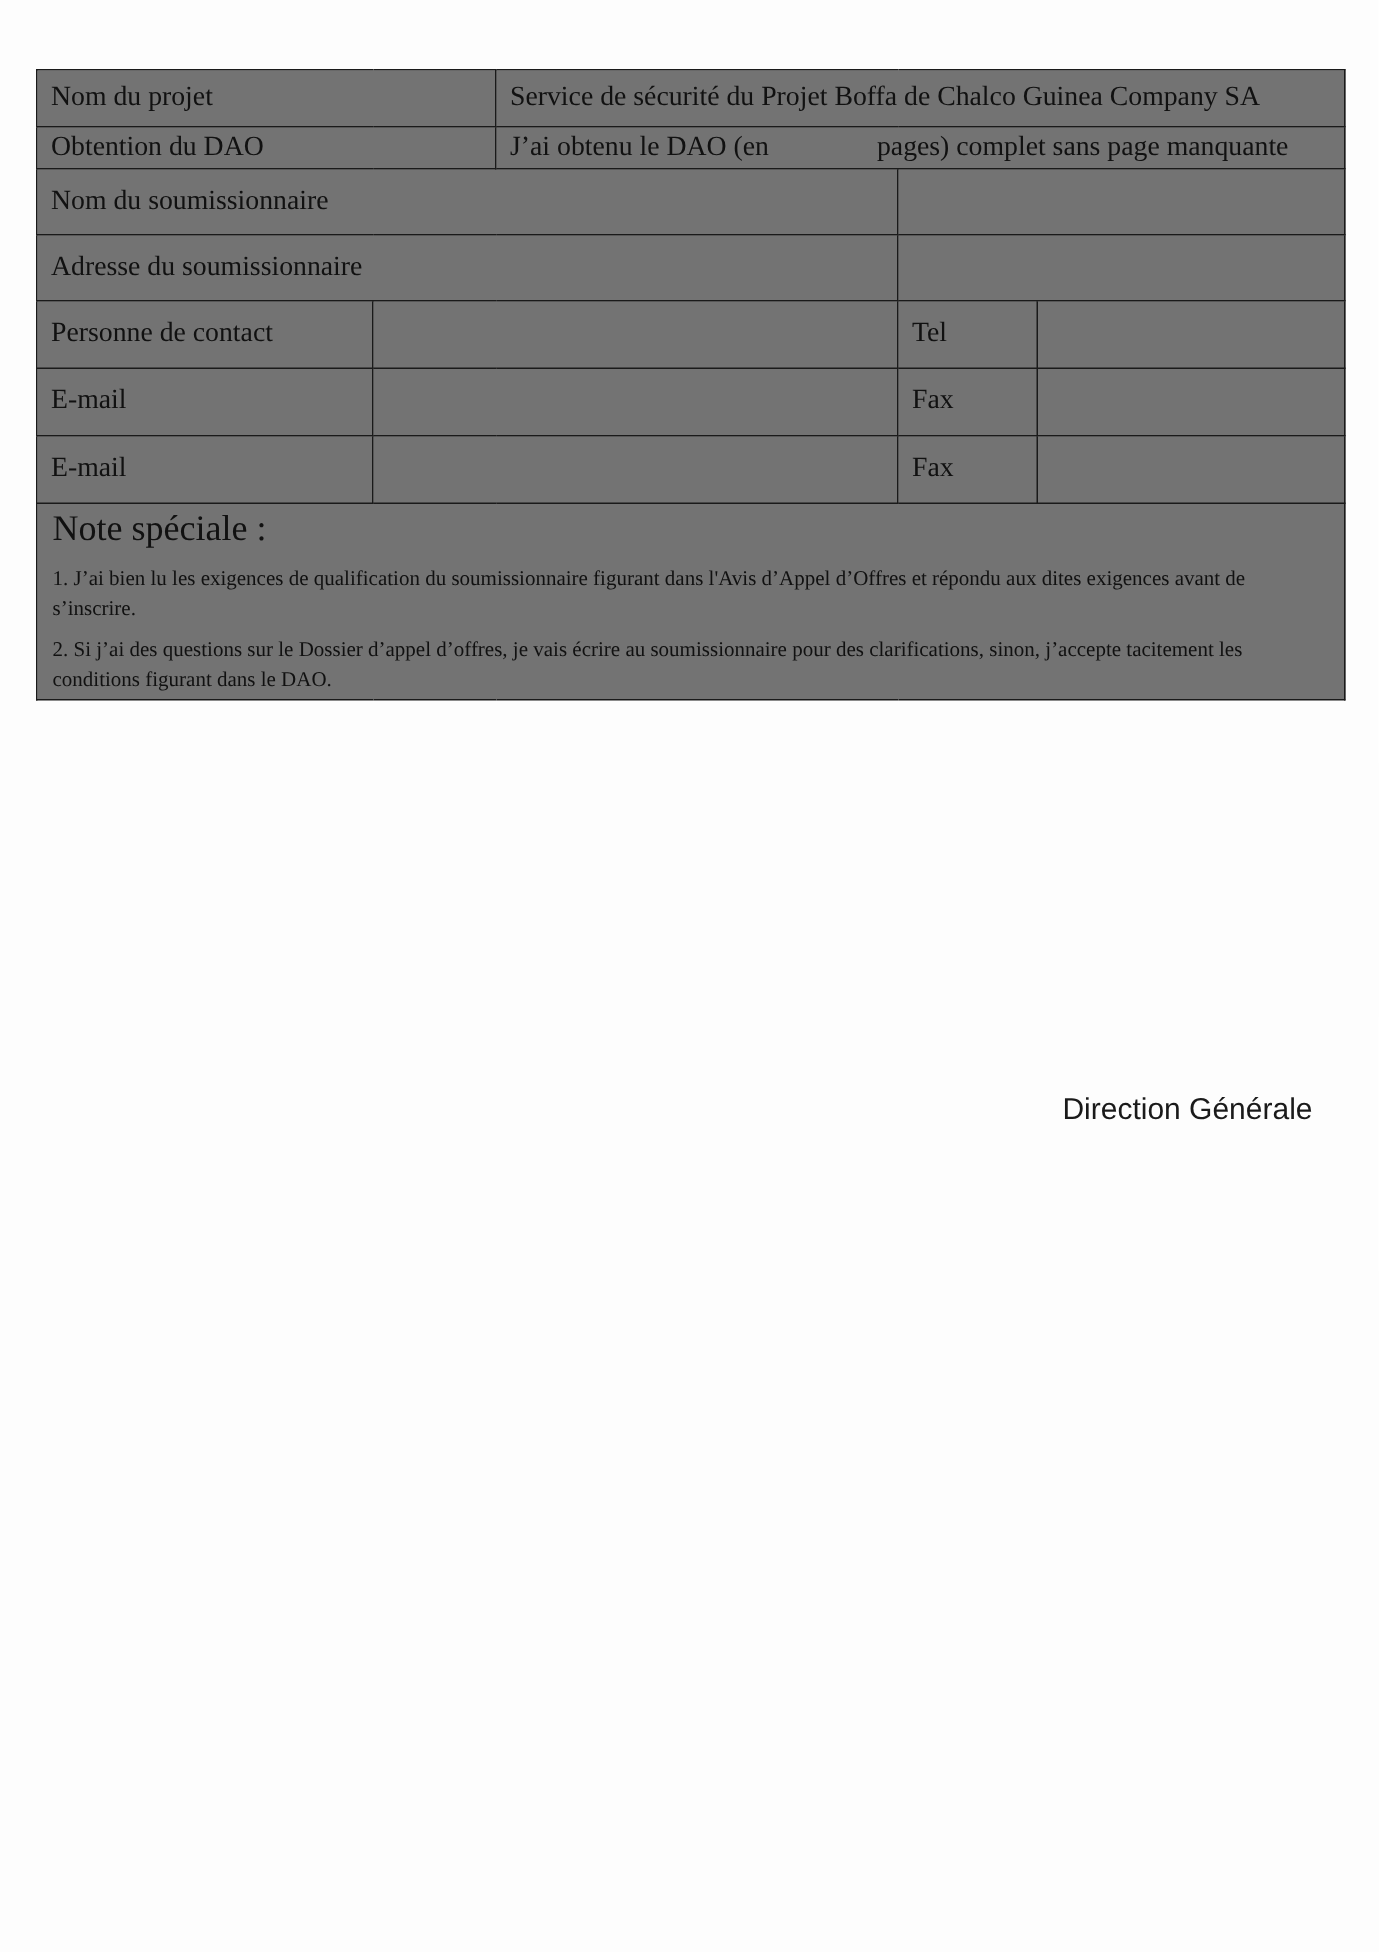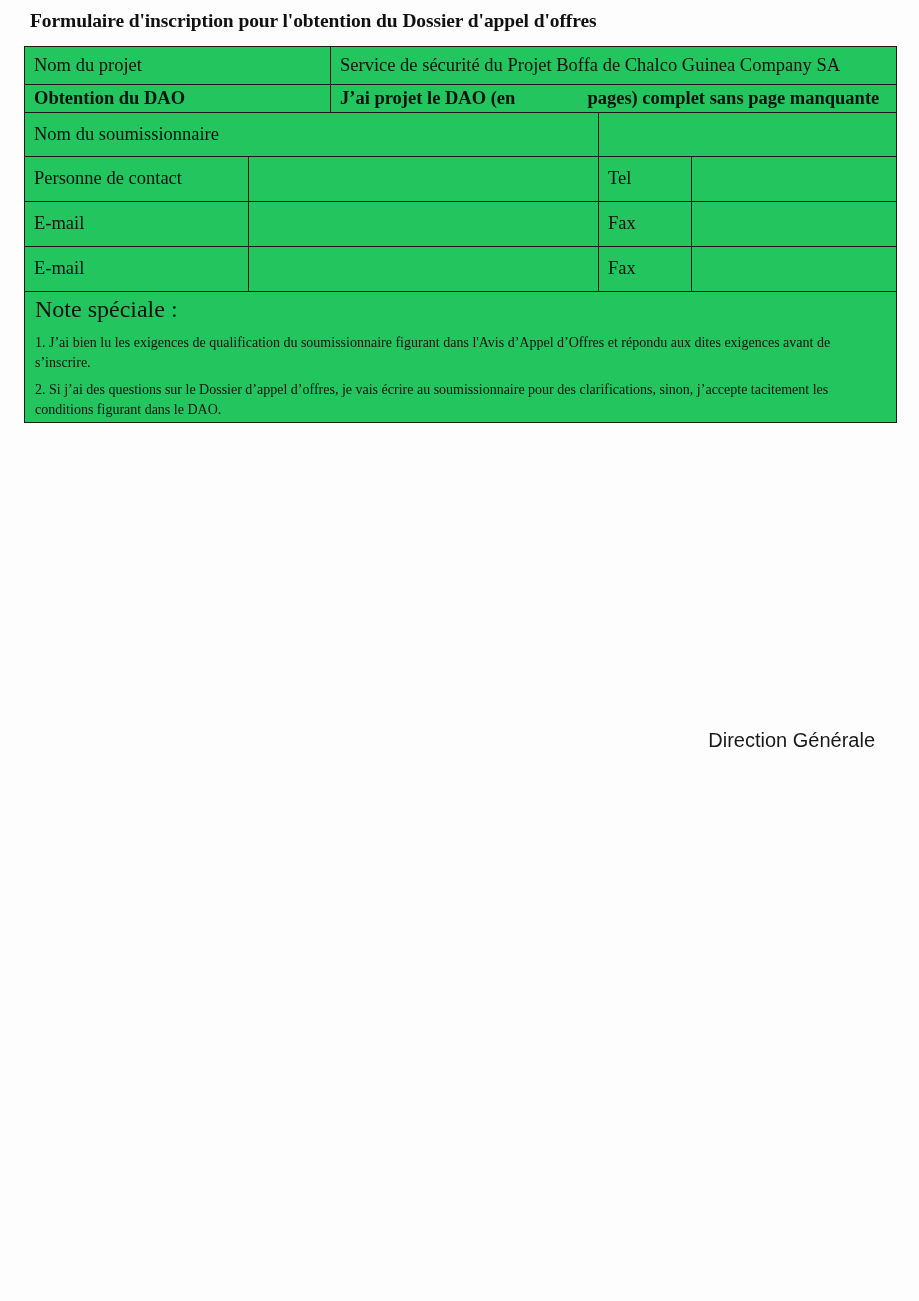--- a/index.html
+++ b/index.html
@@ -41,26 +41,26 @@
     border-collapse: collapse;
     table-layout: fixed;
   }
   .form-table td {
     border: 1.6px solid #1a1a1a;
     padding: 0 9px;
     font-size: 18.5px;
     line-height: 1.25;
     vertical-align: middle;
     color: #111;
-    background: #22c55e;
+    background: #737373;
   }
 
   .r-h1 { height: 38px; }
   .r-h2 { height: 38px; }
-  .r-h3 { height: 28px; font-weight: bold; }
+  .r-h3 { height: 28px; }
   .r-info { height: 38px; }
   .r-field { height: 44px; padding-left: 40px; }
   .r-contact { height: 45px; padding-left: 20px; }
 
   .label-cell { white-space: nowrap; }
   .value-cell { }
   .value-indent { padding-left: 40px; }
   .telfax-label { white-space: nowrap; padding-left: 11px; }
 
   .dao-line {
@@ -96,21 +96,20 @@
     font-size: 20px;
     color: #1a1a1a;
     white-space: nowrap;
   }
 </style>
 </head>
 <body>
 
 <div class="page">
 
-  <div class="doc-title">Formulaire d'inscription pour l'obtention du Dossier d'appel d'offres</div>
 
   <table class="form-table">
     <colgroup>
       <col style="width:224px">
       <col style="width:82px">
       <col style="width:268px">
       <col style="width:93px">
       <col style="width:205px">
     </colgroup>
     <tbody>
@@ -118,33 +117,37 @@
       <tr class="r-h1">
         <td class="label-cell" colspan="2">Nom du projet</td>
         <td class="value-cell" colspan="3">Service de sécurité du Projet Boffa de Chalco Guinea Company SA</td>
       </tr>
 
 
       <tr class="r-h3">
         <td class="label-cell" colspan="2">Obtention du DAO</td>
         <td colspan="3">
           <div class="dao-line">
-            <span>J’ai projet le DAO (en</span>
+            <span>J’ai obtenu le DAO (en</span>
             <span class="dao-gap"></span>
             <span>pages) complet sans page manquante</span>
           </div>
         </td>
       </tr>
 
 
       <tr class="r-field">
         <td class="label-cell" colspan="3" style="width:306px">Nom du soumissionnaire</td>
         <td colspan="2"></td>
       </tr>
 
+      <tr class="r-field">
+        <td class="label-cell" colspan="3">Adresse du soumissionnaire</td>
+        <td colspan="2"></td>
+      </tr>
 
       <tr class="r-contact">
         <td class="label-cell">Personne de contact</td>
         <td colspan="2"></td>
         <td class="telfax-label">Tel</td>
         <td></td>
       </tr>
 
       <tr class="r-contact">
         <td class="label-cell">E-mail</td>

